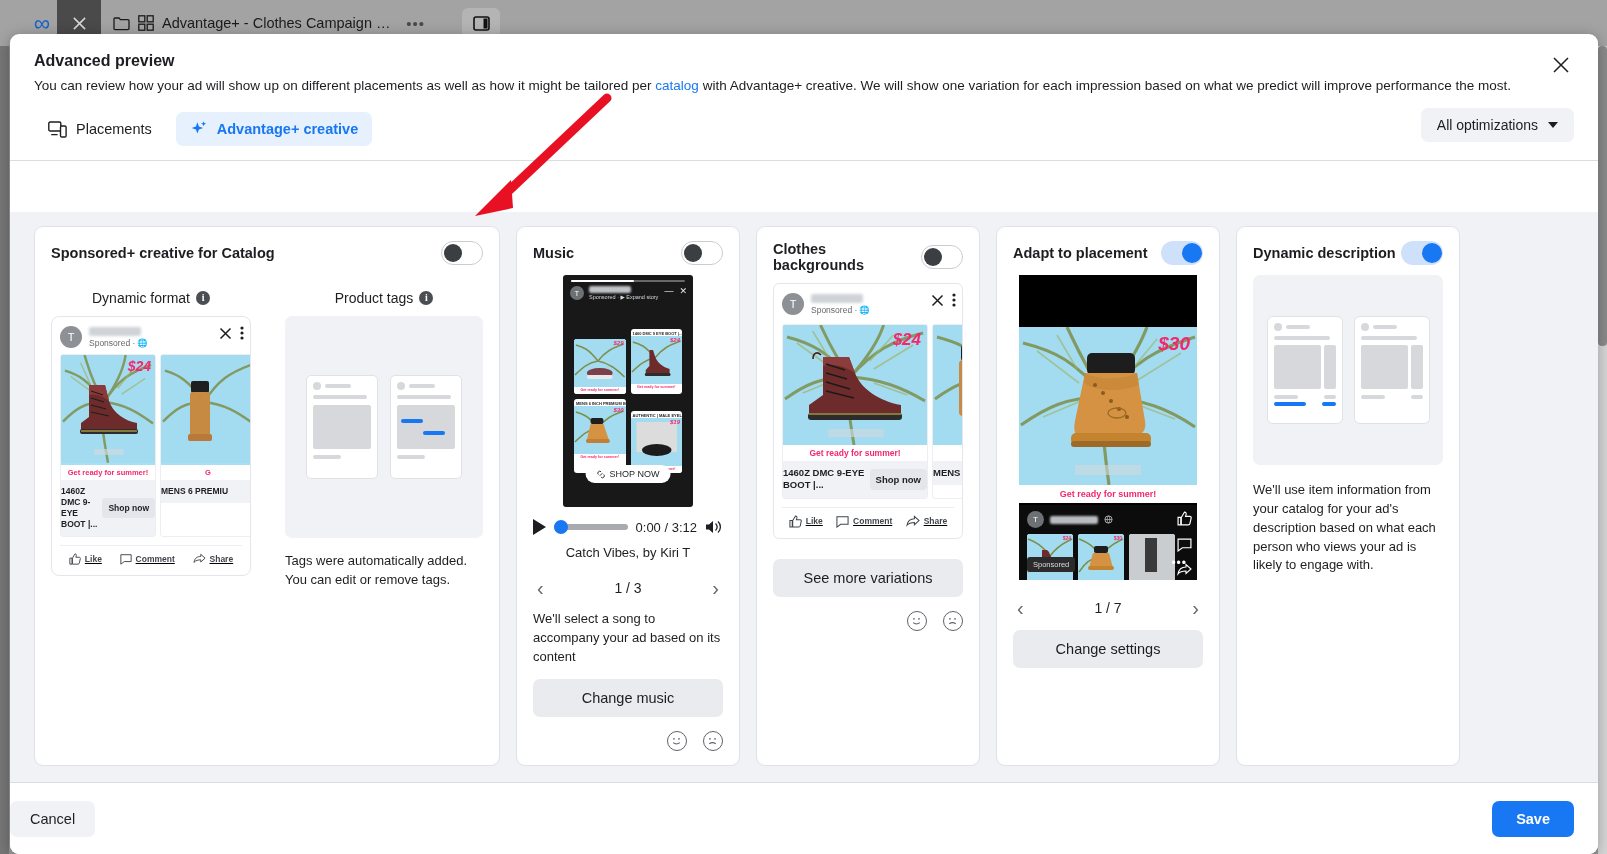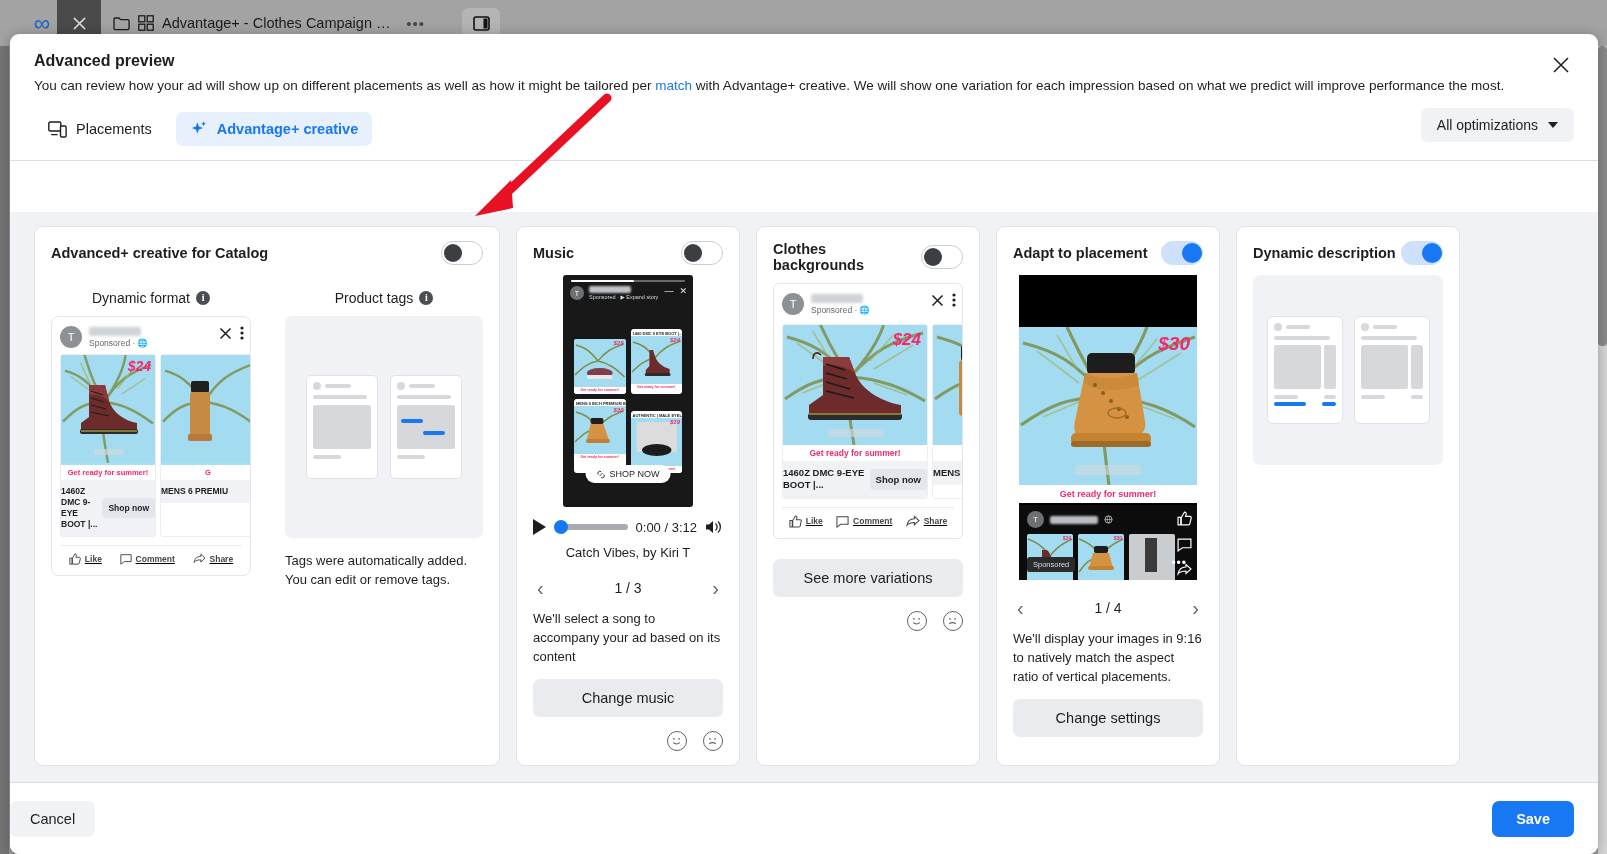--- a/index.html
+++ b/index.html
@@ -334,21 +334,21 @@
 
 <div class="lscroll"></div>
 <div class="vscroll"></div>
 <div class="vthumb"></div>
 
 <div class="dialog">
 
   <div class="dialog-header">
     <div class="dialog-title">Advanced preview</div>
     <div class="dialog-desc">
-      <span>You can review how your ad will show up on different placements as well as how it might be tailored per </span><a href="#">match</a><span> with Advantage+ creative. We will show one variation for each impression based on what we predict will improve performance the most.</span>
+      <span>You can review how your ad will show up on different placements as well as how it might be tailored per </span><a href="#">catalog</a><span> with Advantage+ creative. We will show one variation for each impression based on what we predict will improve performance the most.</span>
     </div>
     <div class="dialog-close">
       <svg width="20" height="20" viewBox="0 0 20 20">
         <path d="M3 3 L17 17 M17 3 L3 17" stroke="#1c1e21" stroke-width="1.5" fill="none"></path>
       </svg>
     </div>
   </div>
 
   <div class="tab-row">
     <div class="tabbtn">
@@ -372,21 +372,21 @@
     </div>
   </div>
 
   <div class="divider"></div>
 
   <div class="cards-area">
     <div class="cards-row">
 
       <div class="card card1">
         <div class="card-head">
-          <div class="card-title">Advanced+ creative for Catalog</div>
+          <div class="card-title">Sponsored+ creative for Catalog</div>
           <div class="toggle off">
               <div class="knob"></div>
             </div>
         </div>
         <div class="c1-cols">
           <div class="c1-col">
             <div class="sub-head">
               <span>Dynamic format</span>
               <span class="info-dot">i</span>
             </div>
@@ -880,24 +880,23 @@
             </svg>
             <svg width="15" height="14" viewBox="0 0 15 14">
               <path d="M1 11 C2 5 6 4 9 4 V1.5 L14 6 L9 10.5 V8 C6 8 3 8.5 1 11z" fill="none" stroke="#fff" stroke-width="1.1"></path>
             </svg>
           </div>
           <div class="reel-sponsored">Sponsored</div>
           <div class="reel-dots">•••</div>
         </div>
         <div class="pager">
           <span class="pager-arrow">‹</span>
-          <span class="pager-label">1 / 4</span>
+          <span class="pager-label">1 / 7</span>
           <span class="pager-arrow">›</span>
         </div>
-        <div class="card-note" style="margin-top:12px">We'll display your images in 9:16 to natively match the aspect ratio of vertical placements.</div>
         <div class="gray-btn">Change settings</div>
       </div>
 
       <div class="card card5">
         <div class="card-head">
           <div class="card-title">Dynamic description</div>
           <div class="toggle on">
               <div class="knob"></div>
             </div>
         </div>
@@ -930,20 +929,21 @@
             <div style="display:flex;gap:3px;margin-bottom:6px">
               <div class="ph-img" style="flex:1;height:44px;margin:0"></div>
               <div class="ph-img" style="width:12px;height:44px;margin:0"></div>
             </div>
             <div style="display:flex;gap:4px">
               <div class="ph-line" style="width:24px"></div>
               <div class="ph-line" style="width:12px;margin-left:auto"></div>
             </div>
           </div>
         </div>
+        <div class="card-note" style="margin-top:16px">We'll use item information from your catalog for your ad's description based on what each person who views your ad is likely to engage with.</div>
       </div>
     </div>
 
     <div class="peek-row">
       <div class="peek-card peek1">
         <div class="card-head">
           <div class="card-title">Dynamic Media</div>
           <div class="toggle on">
               <div class="knob"></div>
             </div>

